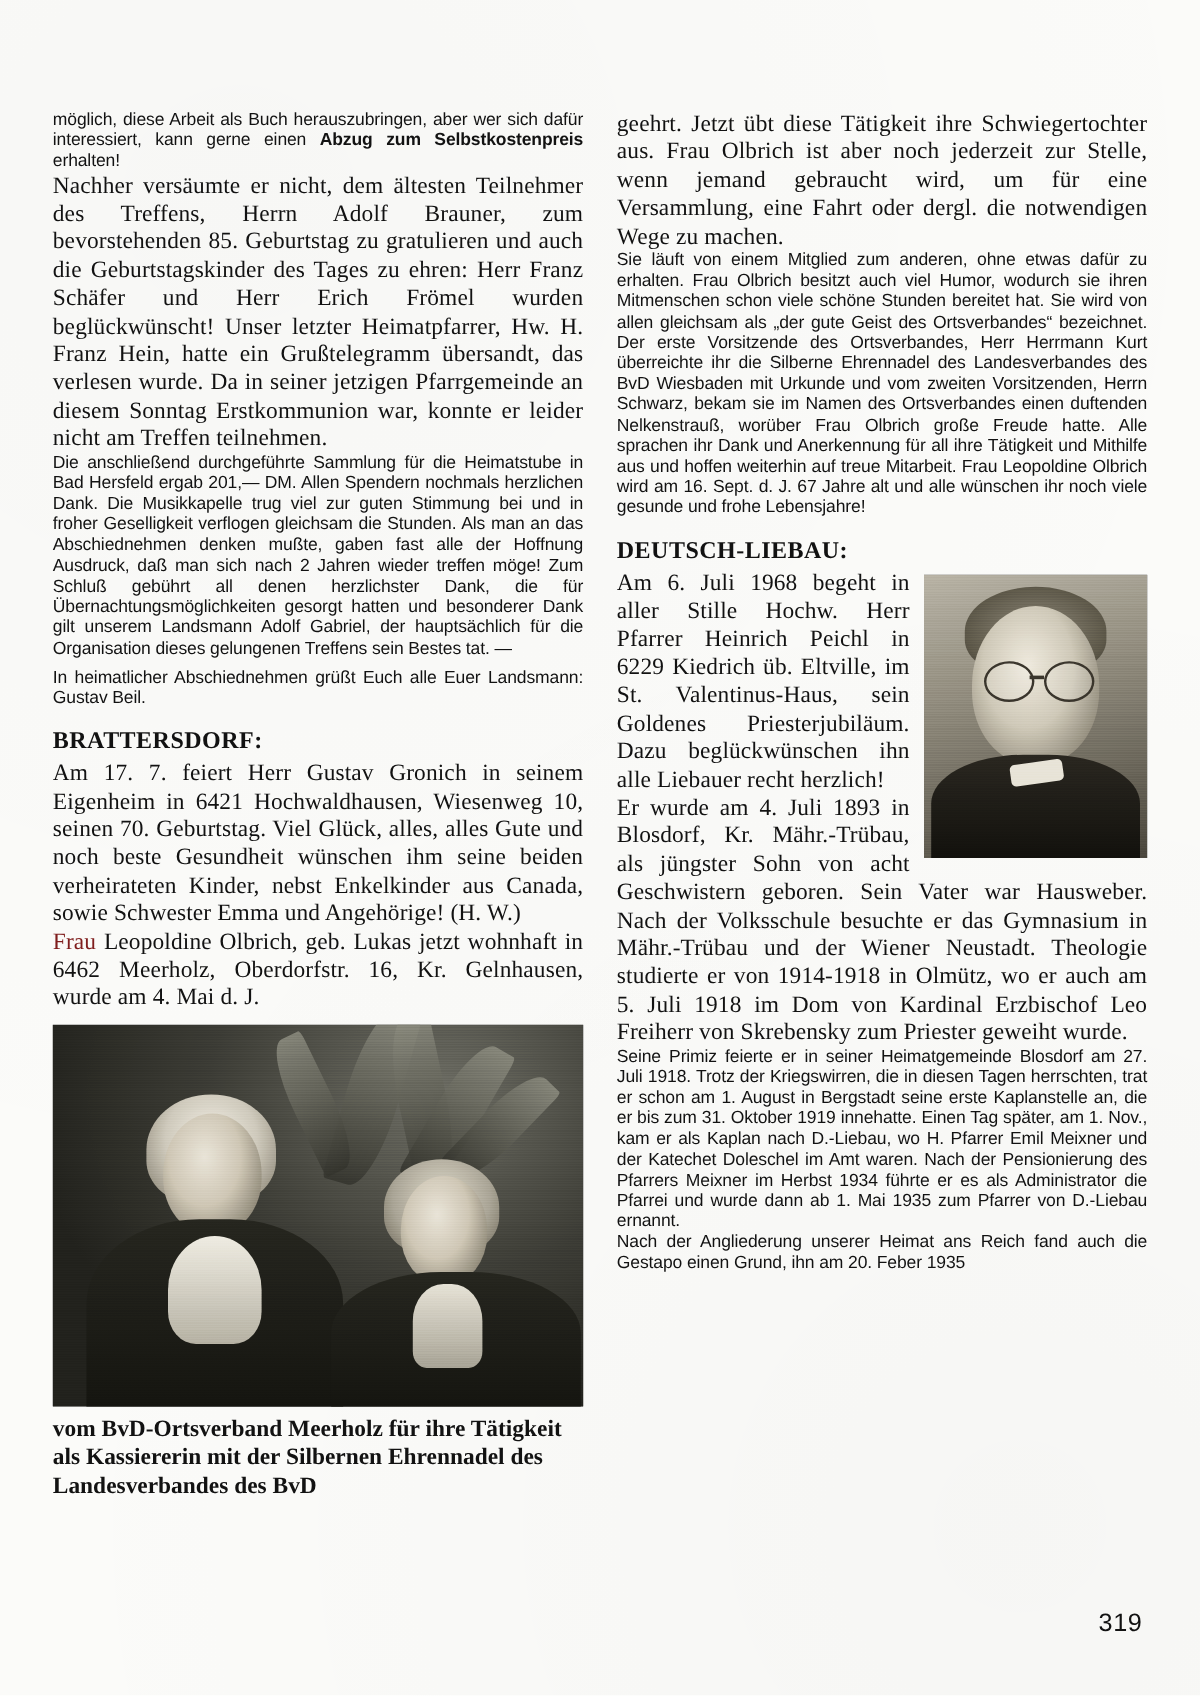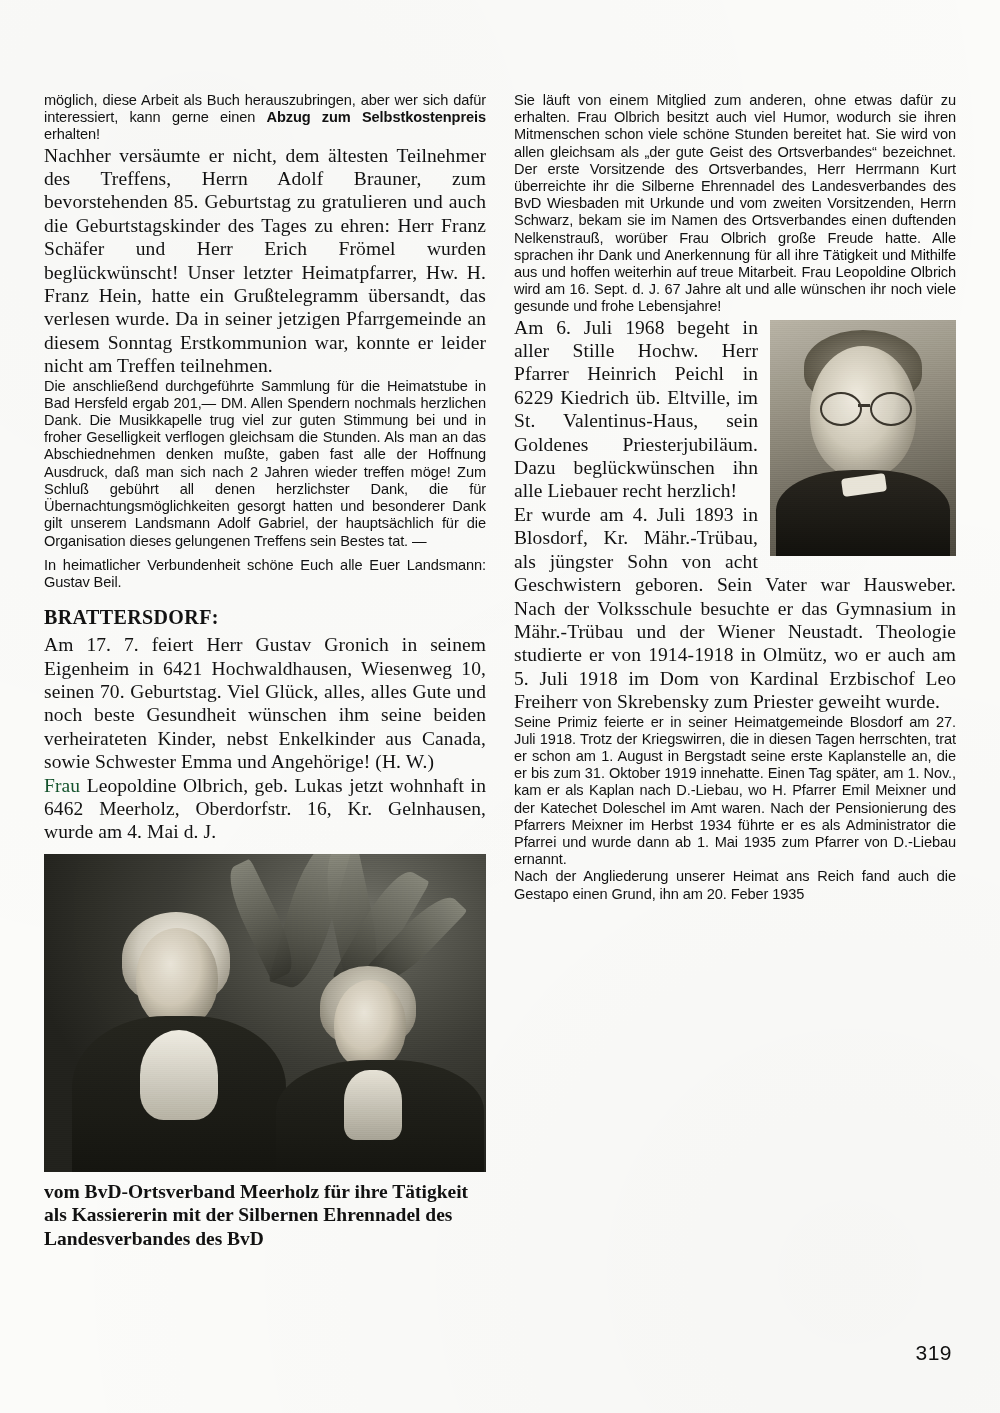--- a/index.html
+++ b/index.html
@@ -61,21 +61,21 @@
     font-size: 20px;
     line-height: 24px;
     letter-spacing: 0.4px;
     margin-top: 14px;
     margin-bottom: 4px;
   }
   b, .b { font-weight: normal; }
   .sans-b { font-family: "Liberation Sans", sans-serif; font-weight: bold; }
   p { margin: 0; }
   .gap { height: 7px; }
-  .faded { color: #14532d; }
+  .faded { color: #7f1d1d; }
   
   .photo {
     position: relative;
     background: #2b2b2b;
     overflow: hidden;
   }
   .photo-1 {
     margin-top: 10px;
     width: 442px;
     height: 318px;
@@ -168,21 +168,21 @@
     <div class="col">
 
       <p class="small"><span>möglich, diese Arbeit als Buch herauszubringen, aber wer sich dafür interessiert, kann gerne einen </span><span class="sans-b">Abzug zum Selbstkostenpreis</span><span> erhalten!</span></p>
 
       <p class="big"><span>Nachher versäumte er nicht, dem ältesten Teilnehmer des Treffens, Herrn </span><b>Adolf Brauner</b><span>, zum bevorstehenden 85. Geburtstag zu gratulieren und auch die Geburtstagskinder des Tages zu ehren: Herr Franz </span><b>Schäfer</b><span> und Herr Erich </span><b>Frömel</b><span> wurden beglückwünscht! Unser letzter Heimatpfarrer, Hw. H. Franz Hein, hatte ein Grußtelegramm übersandt, das verlesen wurde. Da in seiner jetzigen Pfarrgemeinde an diesem Sonntag Erstkommunion war, konnte er leider nicht am Treffen teilnehmen.</span></p>
 
       <p class="small">Die anschließend durchgeführte Sammlung für die Heimatstube in Bad Hersfeld ergab 201,— DM. Allen Spendern nochmals herzlichen Dank. Die Musikkapelle trug viel zur guten Stimmung bei und in froher Geselligkeit verflogen gleichsam die Stunden. Als man an das Abschiednehmen denken mußte, gaben fast alle der Hoffnung Ausdruck, daß man sich nach 2 Jahren wieder treffen möge! Zum Schluß gebührt all denen herzlichster Dank, die für Übernachtungsmöglichkeiten gesorgt hatten und besonderer Dank gilt unserem Landsmann Adolf Gabriel, der hauptsächlich für die Organisation dieses gelungenen Treffens sein Bestes tat. —</p>
 
       <div class="gap"></div>
 
-      <p class="small">In heimatlicher Verbundenheit schöne Euch alle Euer Landsmann: Gustav Beil.</p>
+      <p class="small">In heimatlicher Abschiednehmen grüßt Euch alle Euer Landsmann: Gustav Beil.</p>
 
       <div class="head">BRATTERSDORF:</div>
 
       <p class="big"><span>Am 17. 7. feiert Herr </span><b>Gustav Gronich</b><span> in seinem Eigenheim in 6421 Hochwaldhausen, Wiesenweg 10, seinen 70. Geburtstag. Viel Glück, alles, alles Gute und noch beste Gesundheit wünschen ihm seine beiden verheirateten Kinder, nebst Enkelkinder aus Canada, sowie Schwester Emma und Angehörige! (H. W.)</span></p>
 
       <p class="big"><span class="faded">Frau </span><b>Leopoldine Olbrich</b><span>, geb. Lukas jetzt wohnhaft in 6462 Meerholz, Oberdorfstr. 16, Kr. Gelnhausen, wurde am 4. Mai d. J.</span></p>
 
       <div class="photo photo-1">
         <div class="ph1-bg"></div>
         <div class="leaf" style="left:244px; top:-14px; width:44px; height:150px; transform:rotate(16deg);"></div>
@@ -202,23 +202,25 @@
         <div class="body-light" style="left:300px; top:216px; width:58px; height:70px; border-radius:44% 44% 20% 20%; background:linear-gradient(180deg,#e6e2d6,#a8a496);"></div>
 
         <div class="ph-grain"></div>
       </div>
 
       <p class="caption">vom BvD-Ortsverband Meerholz für ihre Tätigkeit als Kassiererin mit der Silbernen Ehrennadel des Landesverbandes des BvD</p>
     </div>
 
     <div class="col">
 
+      <p class="big">geehrt. Jetzt übt diese Tätigkeit ihre Schwiegertochter aus. Frau Olbrich ist aber noch jederzeit zur Stelle, wenn jemand gebraucht wird, um für eine Versammlung, eine Fahrt oder dergl. die notwendigen Wege zu machen.</p>
 
       <p class="small">Sie läuft von einem Mitglied zum anderen, ohne etwas dafür zu erhalten. Frau Olbrich besitzt auch viel Humor, wodurch sie ihren Mitmenschen schon viele schöne Stunden bereitet hat. Sie wird von allen gleichsam als „der gute Geist des Ortsverbandes“ bezeichnet. Der erste Vorsitzende des Ortsverbandes, Herr Herrmann Kurt überreichte ihr die Silberne Ehrennadel des Landesverbandes des BvD Wiesbaden mit Urkunde und vom zweiten Vorsitzenden, Herrn Schwarz, bekam sie im Namen des Ortsverbandes einen duftenden Nelkenstrauß, worüber Frau Olbrich große Freude hatte. Alle sprachen ihr Dank und Anerkennung für all ihre Tätigkeit und Mithilfe aus und hoffen weiterhin auf treue Mitarbeit. Frau Leopoldine Olbrich wird am 16. Sept. d. J. 67 Jahre alt und alle wünschen ihr noch viele gesunde und frohe Lebensjahre!</p>
 
+      <div class="head">DEUTSCH-LIEBAU:</div>
 
 
       <div class="photo photo-2">
         <div class="ph2-bg"></div>
         <div class="hair" style="left:34px; top:10px; width:118px; height:74px; background:radial-gradient(ellipse at 50% 50%, #8e8879 0%, #5d5849 70%, #3a362d 100%);"></div>
         <div class="head-shape" style="left:40px; top:26px; width:106px; height:132px; background:radial-gradient(ellipse at 44% 38%, #efeade 0%, #cfc9b8 45%, #8d8778 82%, #56513f 100%);"></div>
         <div class="glasses" style="left:50px; top:72px; width:38px; height:30px;"></div>
         <div class="glasses" style="left:100px; top:72px; width:38px; height:30px;"></div>
         <div style="position:absolute; left:88px; top:84px; width:12px; height:3px; background:#3a352c;"></div>
         <div class="body-shape" style="left:6px; top:150px; width:174px; height:92px; background:linear-gradient(180deg,#2a2720 0%, #100f0b 100%);"></div>

